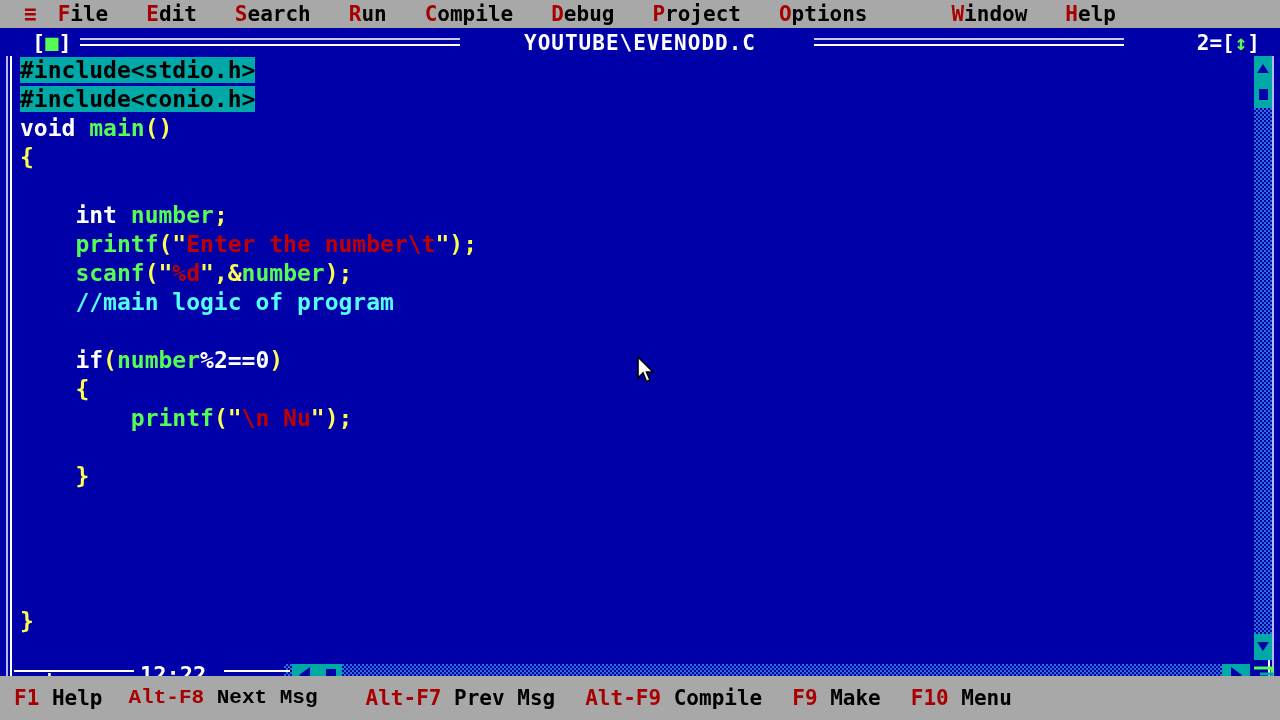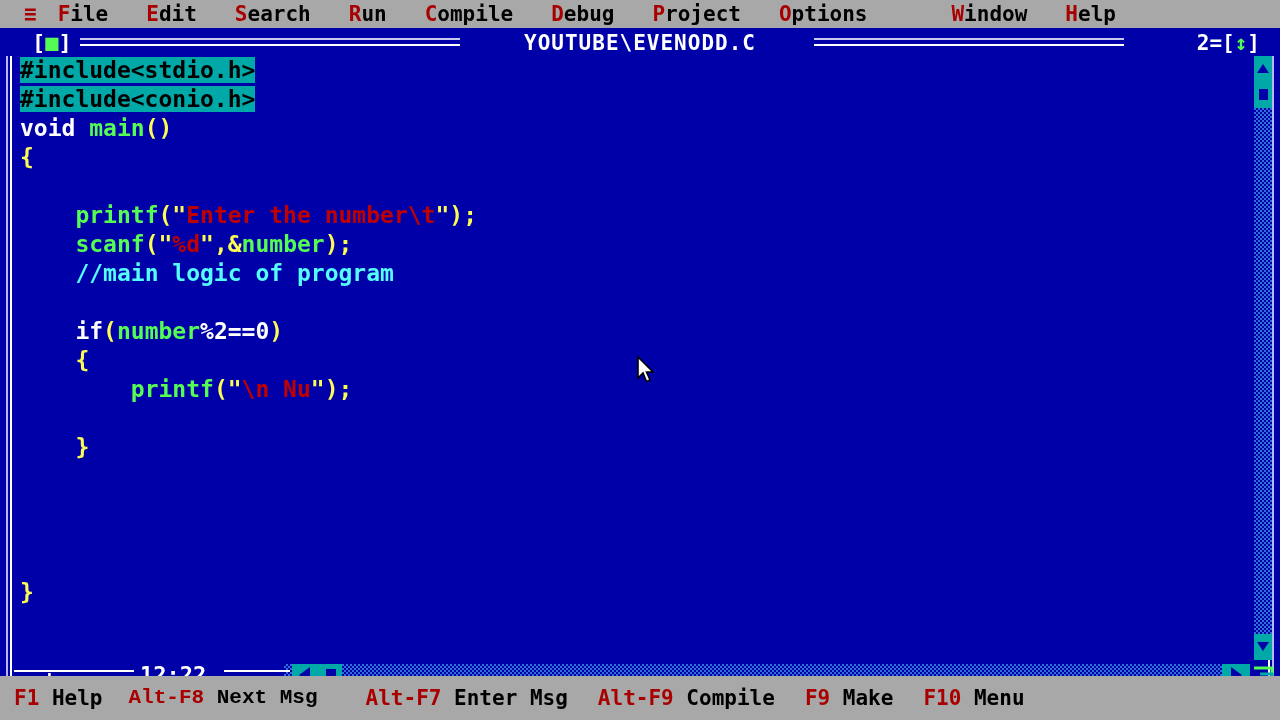--- a/index.html
+++ b/index.html
@@ -146,20 +146,21 @@
       <span class="winnum"><span>2</span><span>=[</span><span class="arr">↕</span><span>]</span></span>
     </div>
 
     <div class="codearea">
       <div class="code" id="code-host">
           <div class="ln"><span class="c-hl">#include&lt;stdio.h&gt;</span></div>
           <div class="ln"><span class="c-hl">#include&lt;conio.h&gt;</span></div>
           <div class="ln"><span class="c-white">void </span><span class="c-green">main</span><span class="c-yellow">()</span></div>
           <div class="ln"><span class="c-yellow">{</span></div>
           <div class="ln">&nbsp;</div>
+          <div class="ln"><span class="c-white">    int </span><span class="c-green">number</span><span class="c-yellow">;</span></div>
           <div class="ln"><span class="c-white">    </span><span class="c-green">printf</span><span class="c-yellow">("</span><span class="c-red">Enter the number\t</span><span class="c-yellow">");</span></div>
           <div class="ln"><span class="c-white">    </span><span class="c-green">scanf</span><span class="c-yellow">("</span><span class="c-red">%d</span><span class="c-yellow">",&amp;</span><span class="c-green">number</span><span class="c-yellow">);</span></div>
           <div class="ln"><span class="c-white">    </span><span class="c-comment">//main logic of program</span></div>
           <div class="ln">&nbsp;</div>
           <div class="ln"><span class="c-white">    if</span><span class="c-yellow">(</span><span class="c-green">number</span><span class="c-white">%2==0</span><span class="c-yellow">)</span></div>
           <div class="ln"><span class="c-yellow">    {</span></div>
           <div class="ln"><span class="c-white">        </span><span class="c-green">printf</span><span class="c-yellow">("</span><span class="c-red">\n Nu</span><span class="c-yellow">");</span></div>
           <div class="ln">&nbsp;</div>
           <div class="ln"><span class="c-yellow">    }</span></div>
           <div class="ln">&nbsp;</div>
@@ -207,21 +208,21 @@
       <path d="M2 2 L20 2 L20 20" stroke="#54fc54" stroke-width="3" fill="none"></path>
       <path d="M8 8 L20 8 L20 20" stroke="#00a8a8" stroke-width="3" fill="none"></path>
     </svg>
   </div>
 
   <div class="statusbar">
     <span class="spacer" style="width:14px;"></span>
     <span id="statusbar-host" style="display:flex;align-items:center;">
         <span class="sb-item" style="margin-right: 26px;"><span class="key">F1</span><span> Help</span></span>
         <span class="sb-item" style="margin-right: 48px; font-family: Liberation Mono, monospace;"><span class="key">Alt-F8</span><span> Next Msg</span></span>
-        <span class="sb-item" style="margin-right: 30px;"><span class="key">Alt-F7</span><span> Enter Msg</span></span>
+        <span class="sb-item" style="margin-right: 30px;"><span class="key">Alt-F7</span><span> Prev Msg</span></span>
         <span class="sb-item" style="margin-right: 30px;"><span class="key">Alt-F9</span><span> Compile</span></span>
         <span class="sb-item" style="margin-right: 30px;"><span class="key">F9</span><span> Make</span></span>
         <span class="sb-item" style="margin-right: 0px;"><span class="key">F10</span><span> Menu</span></span>
       </span>
   </div>
 
   <svg class="cursor" style="left:636px;top:356px;width:22px;height:30px;" viewBox="0 0 22 30">
     <path d="M2 1 L2 22 L7 17 L10.5 25.5 L14 24 L10.5 16 L17 16 Z" fill="#ffffff" stroke="#000000" stroke-width="1.6"></path>
   </svg>
 

